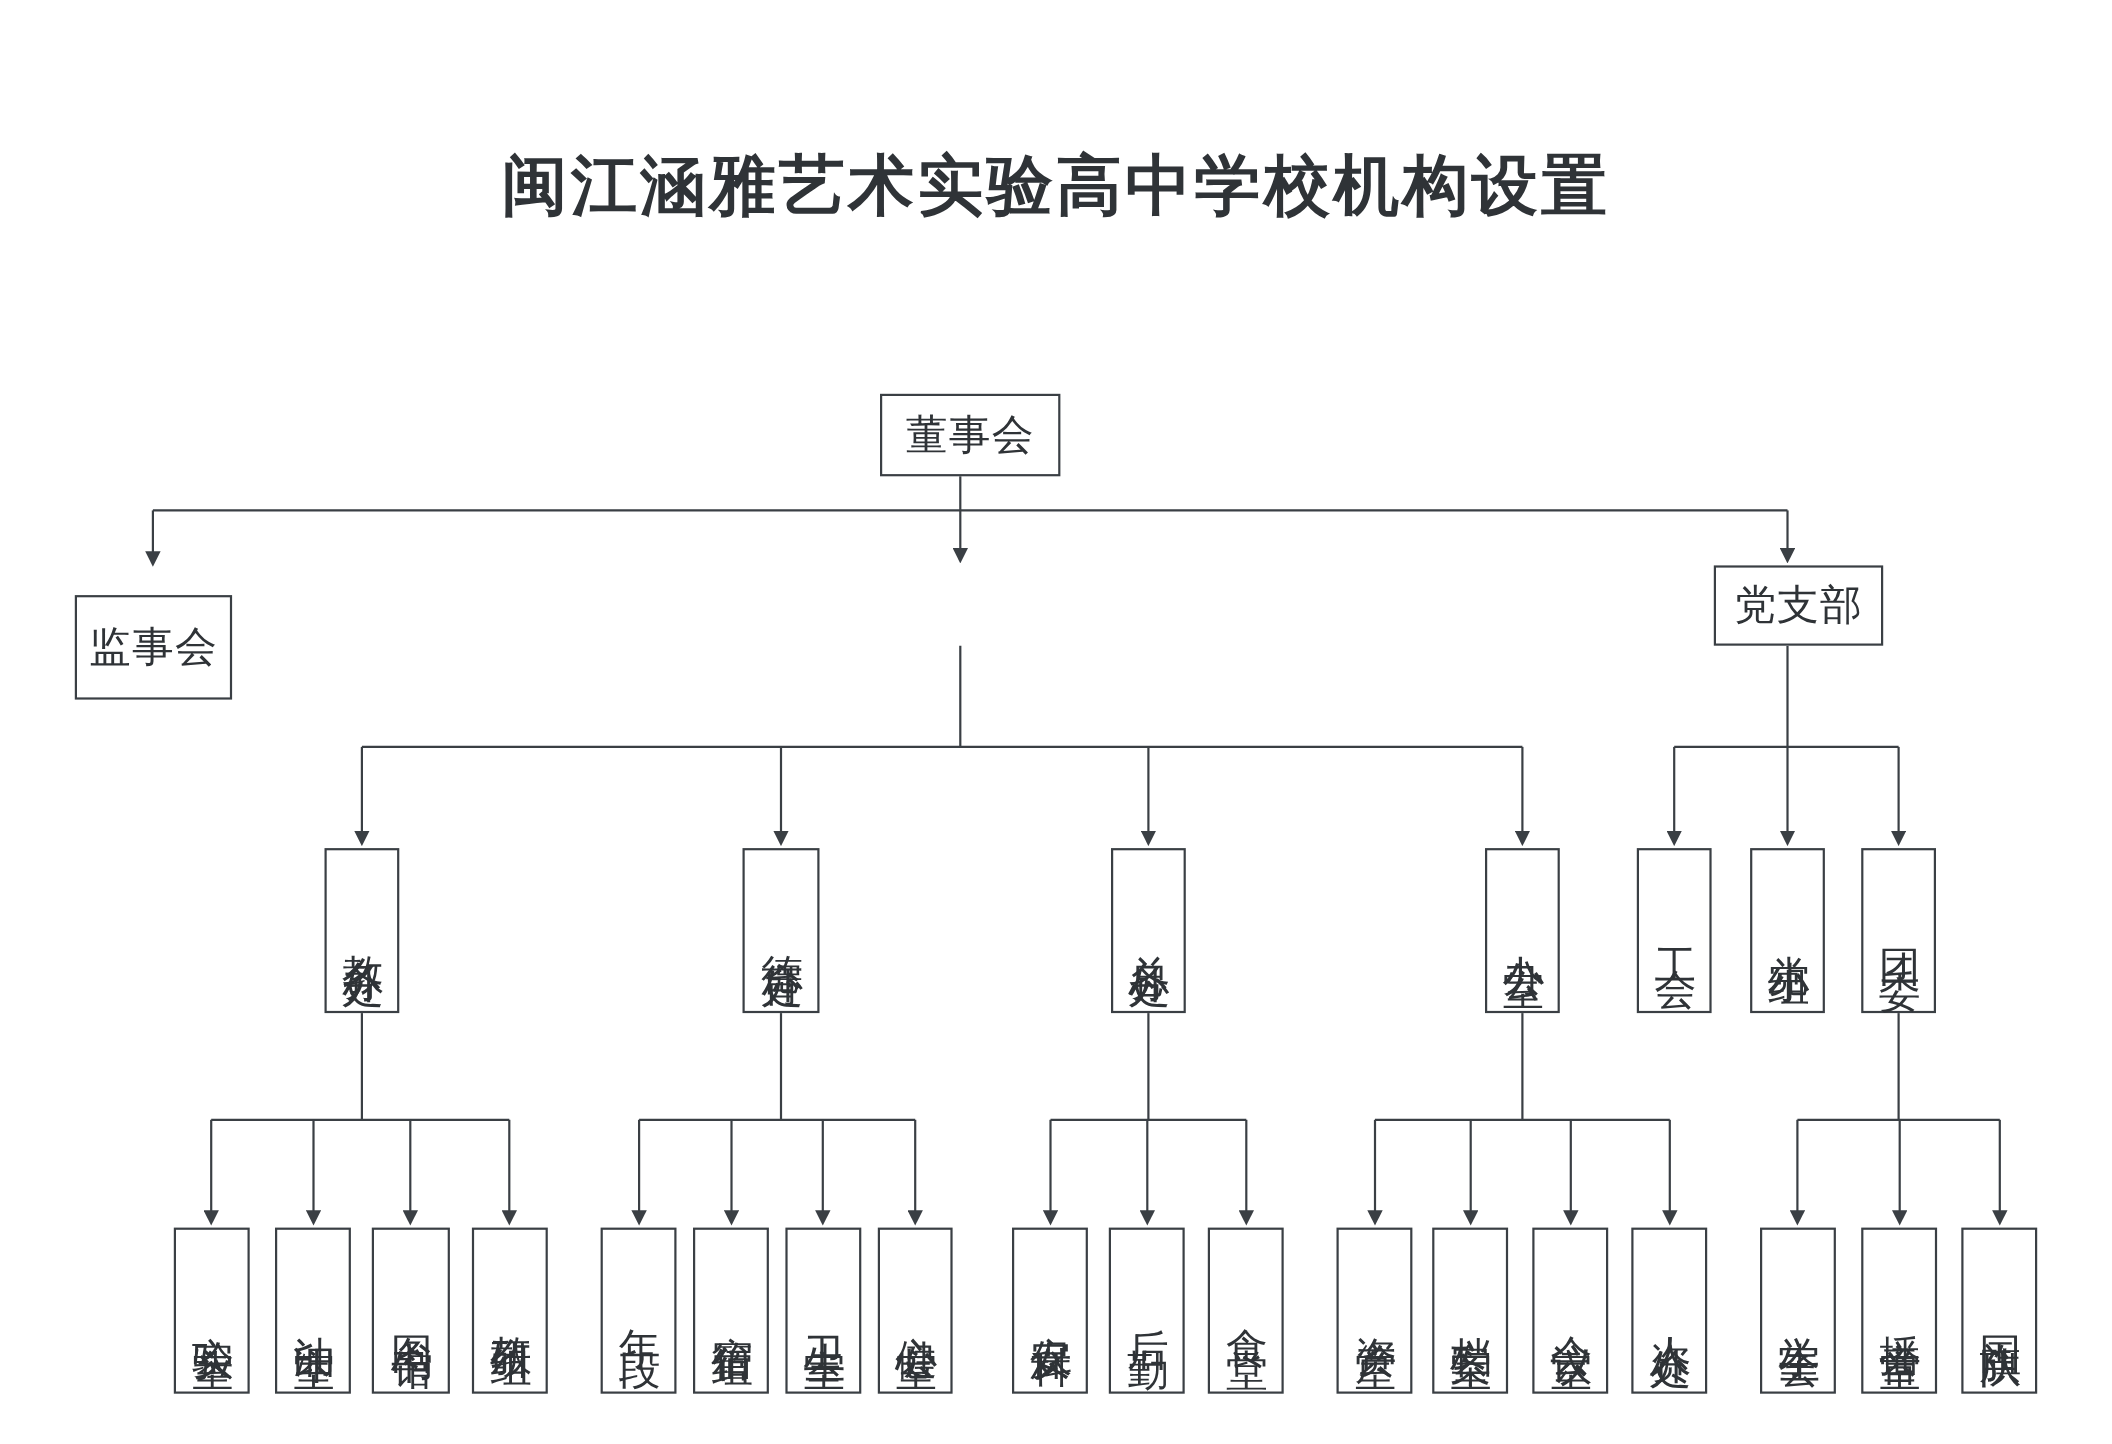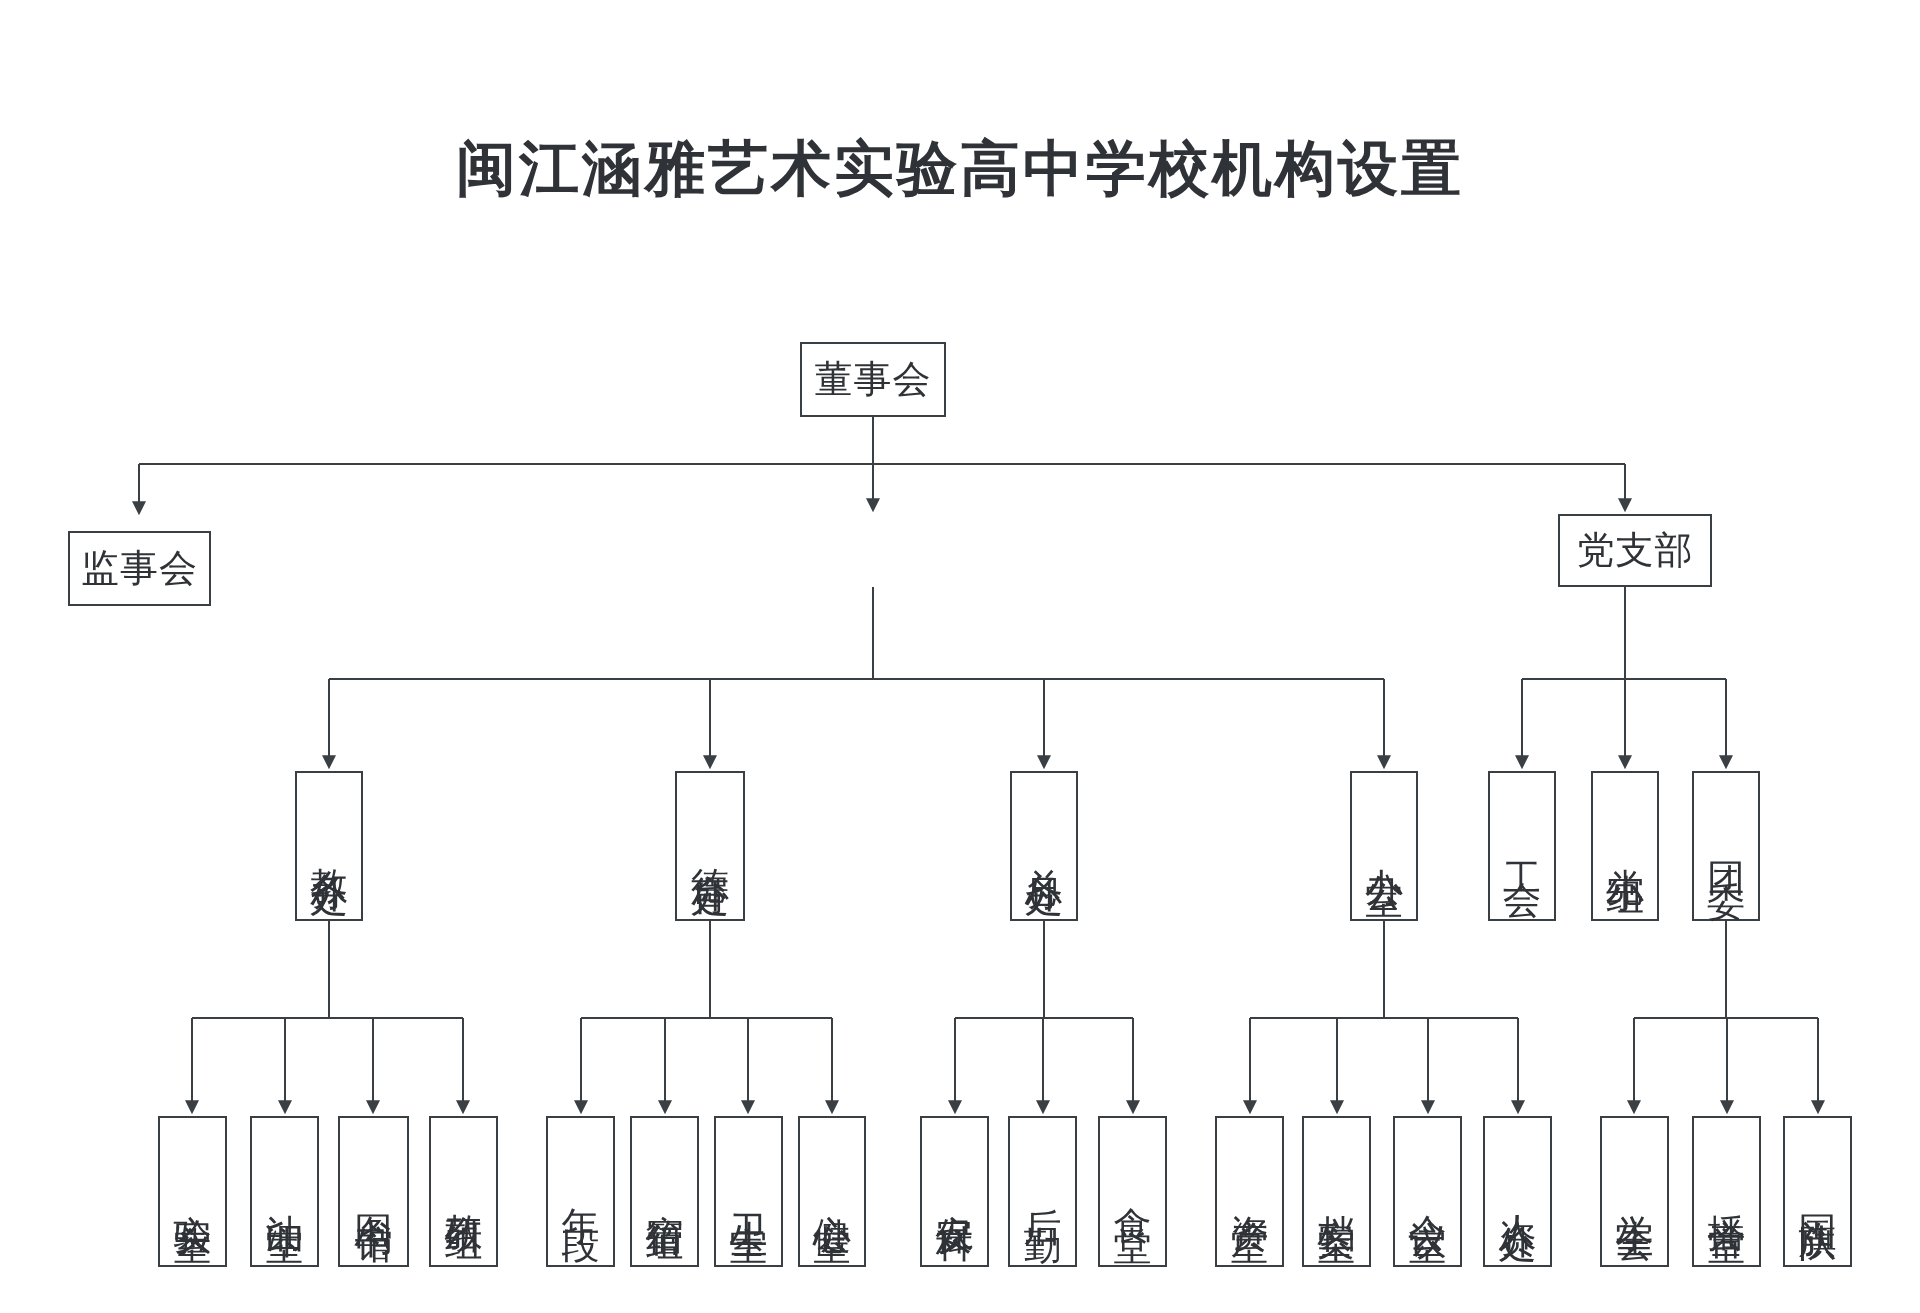--- a/index.html
+++ b/index.html
@@ -105,23 +105,23 @@
       <line x1="1250" y1="971" x2="1250" y2="1063" marker-end="url(#arrow)"></line>
       <line x1="1337" y1="971" x2="1337" y2="1063" marker-end="url(#arrow)"></line>
       <line x1="1428" y1="971" x2="1428" y2="1063" marker-end="url(#arrow)"></line>
       <line x1="1518" y1="971" x2="1518" y2="1063" marker-end="url(#arrow)"></line>
       <line x1="1634" y1="971" x2="1634" y2="1063" marker-end="url(#arrow)"></line>
       <line x1="1727" y1="971" x2="1727" y2="1063" marker-end="url(#arrow)"></line>
       <line x1="1818" y1="971" x2="1818" y2="1063" marker-end="url(#arrow)"></line>
     </g>
   </svg>
 
-  <div class="box h-box" style="left:800px; top:295px; width:146px; height:75px">董事会</div>
-
-  <div class="box h-box" style="left:68px; top:484px; width:143px; height:75px">监事会</div>
+  <div class="box h-box" style="left:800px; top:311px; width:164px; height:75px">董事会</div>
+
+  <div class="box h-box" style="left:68px; top:494px; width:143px; height:95px">监事会</div>
   <div class="box h-box" style="left:1558px; top:467px; width:154px; height:73px">党支部</div>
 
   <div class="box v-box" style="left:295px; top:724px; width:68px; height:150px">
     <span>教务处</span>
   </div>
   <div class="box v-box" style="left:675px; top:724px; width:70px; height:150px">
     <span>德育处</span>
   </div>
   <div class="box v-box" style="left:1010px; top:724px; width:68px; height:150px">
     <span>总务处</span>

